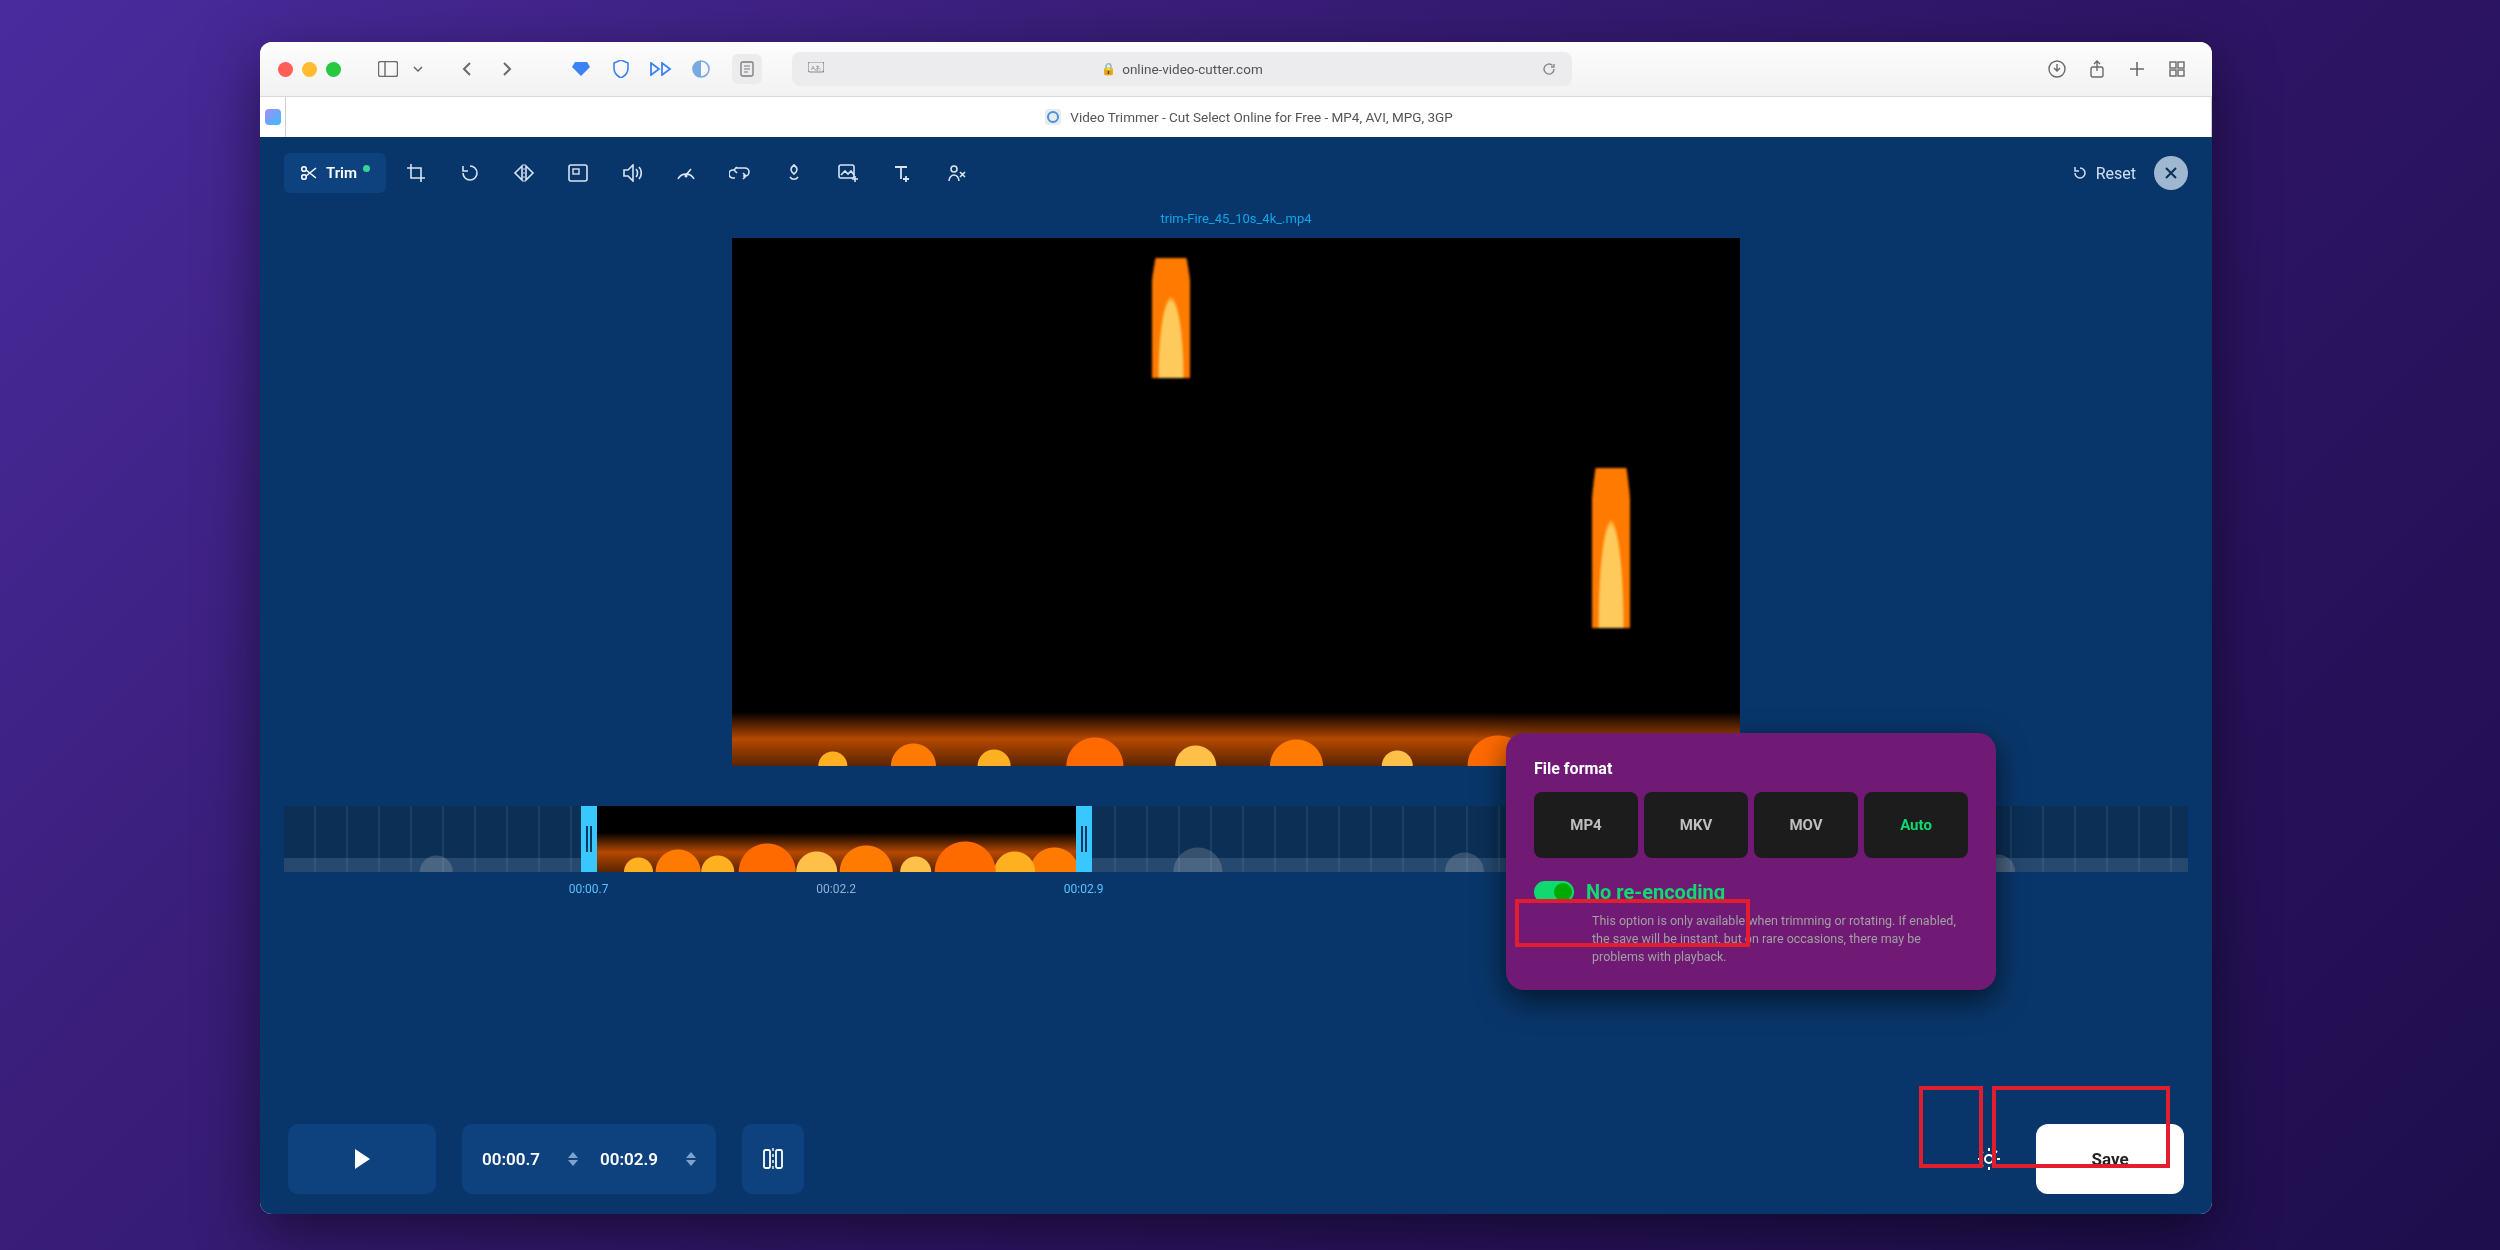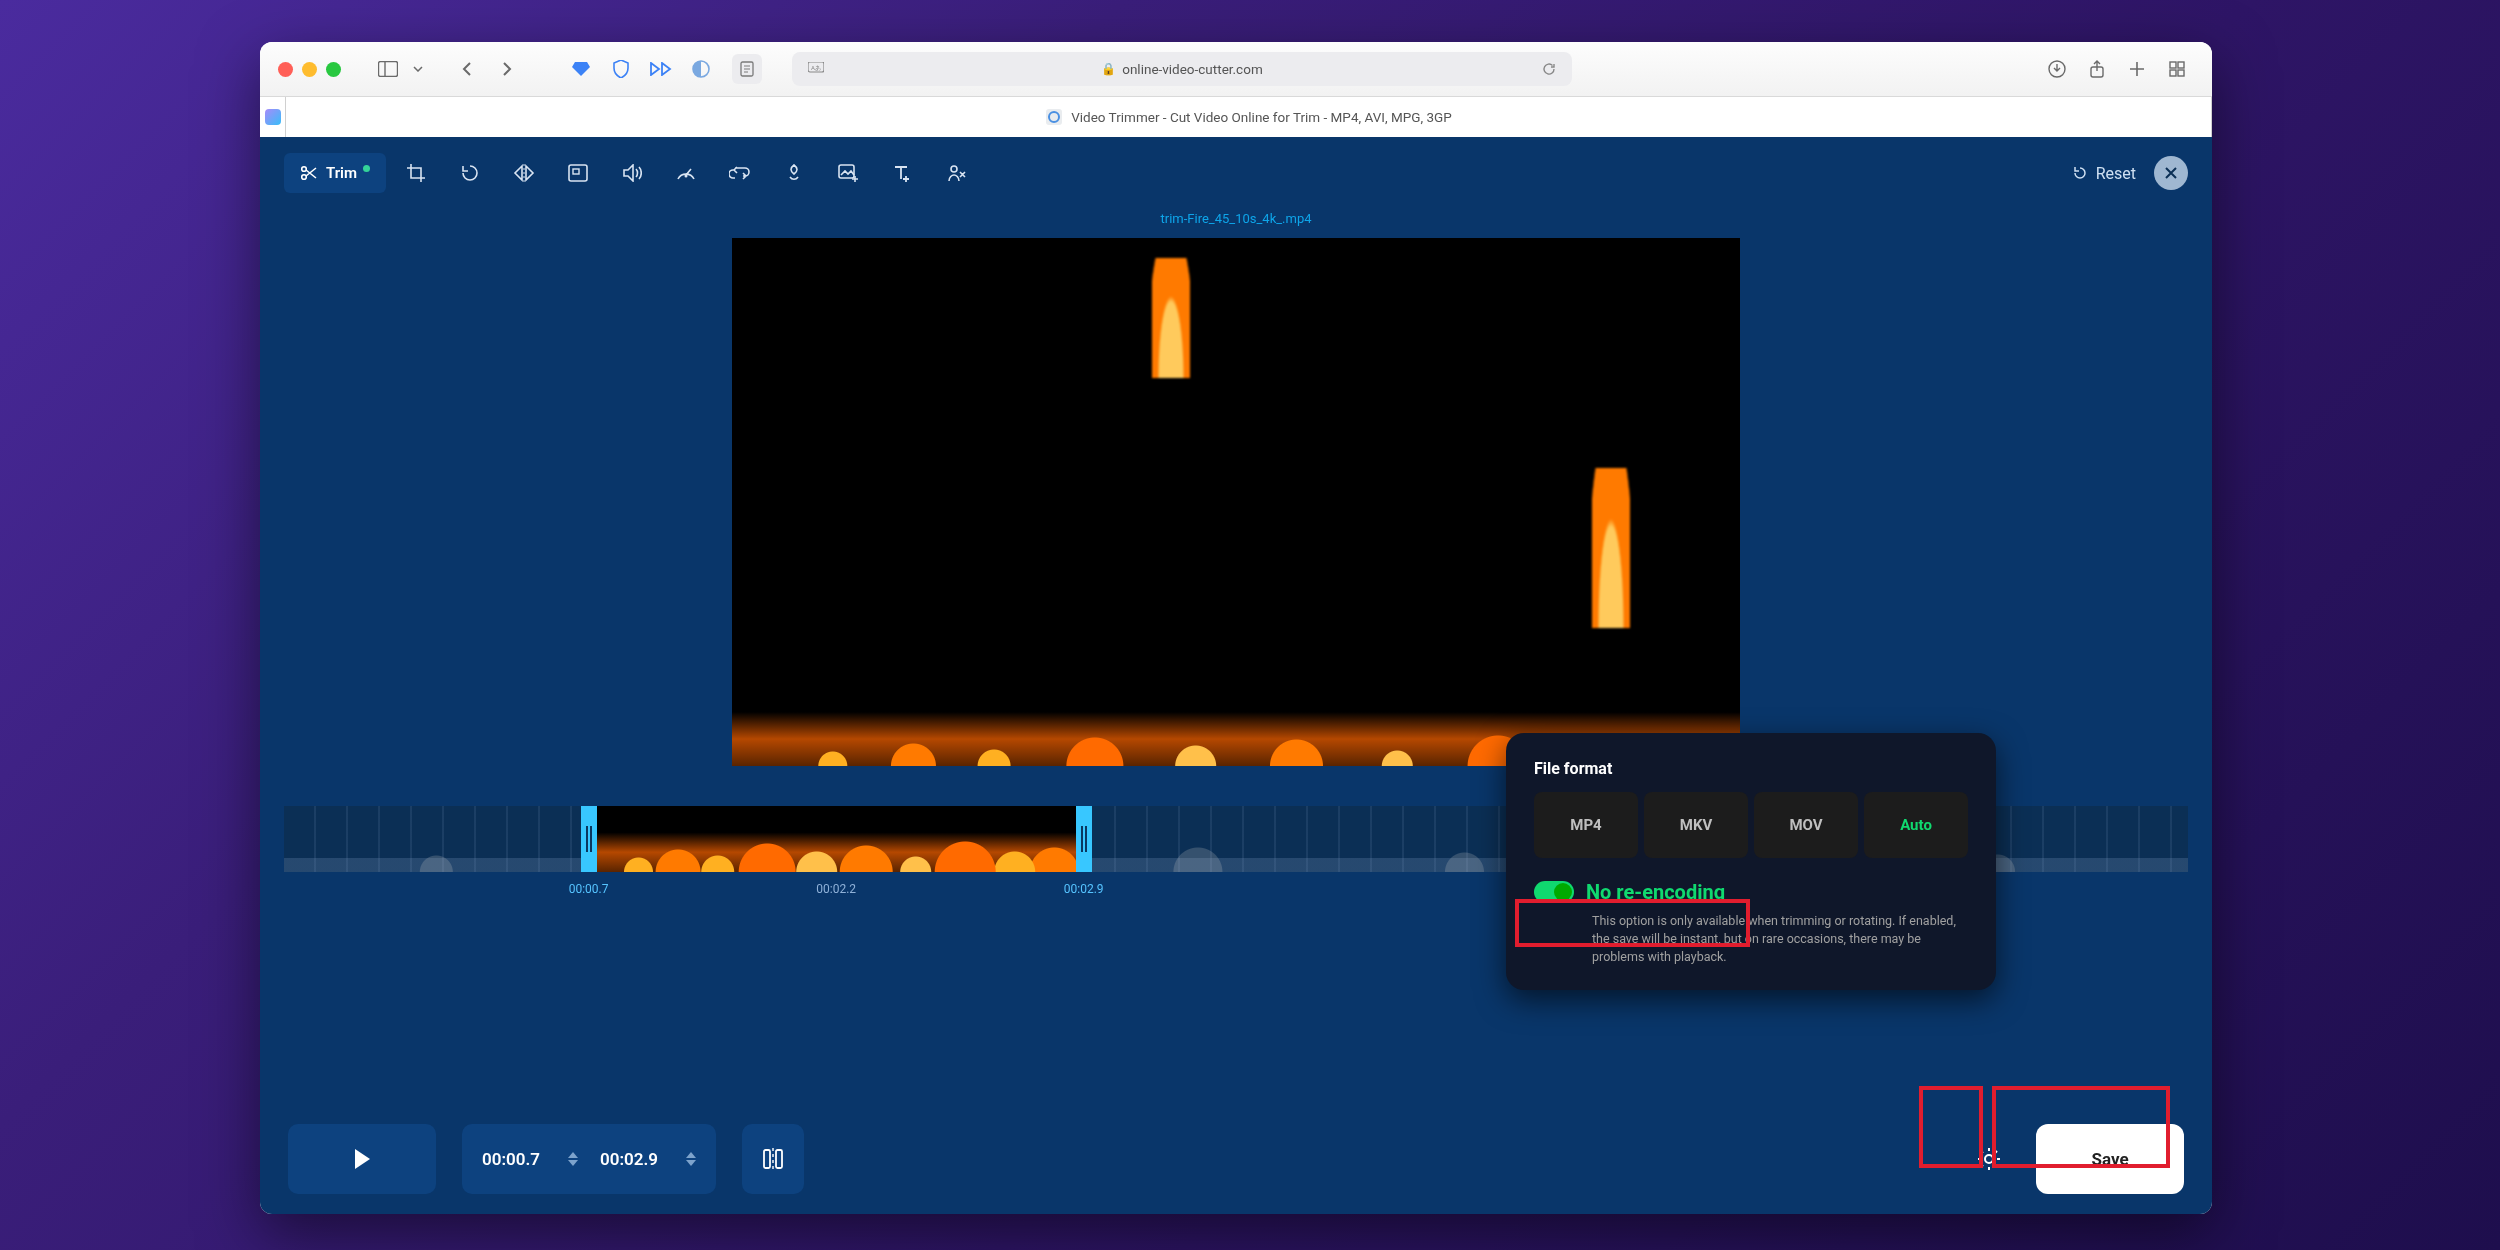--- a/index.html
+++ b/index.html
@@ -117,21 +117,21 @@
   .stepper span{width:0;height:0;border-left:5px solid transparent;border-right:5px solid transparent;cursor:pointer;}
   .stepper .up{border-bottom:6px solid #7da3cc;}
   .stepper .dn{border-top:6px solid #7da3cc;}
   .right-ctrls{margin-left:auto;display:flex;gap:18px;align-items:center;}
   .gear-btn{width:58px;height:54px;border-radius:8px;display:flex;align-items:center;justify-content:center;color:#fff;cursor:pointer;}
   .save-btn{width:148px;height:70px;border-radius:12px;background:#fff;display:flex;
             align-items:center;justify-content:center;font-weight:700;font-size:17px;color:#222;cursor:pointer;}
   
   .annot{position:absolute;border:4px solid #e11d2e;pointer-events:none;}
   
-  .popover{position:absolute;width:490px;background:#0f172a;border-radius:18px;
+  .popover{position:absolute;width:490px;background:#701a75;border-radius:18px;
            padding:26px 28px 24px 28px;color:#fff;box-shadow:0 10px 30px rgba(0,0,0,.6);}
   .pop-title{font-weight:700;font-size:16px;margin-bottom:14px;}
   .fmt-row{display:flex;gap:6px;margin-bottom:22px;}
   .fmt{flex:1;height:66px;background:#1c1c1c;border-radius:8px;display:flex;
        align-items:center;justify-content:center;font-weight:700;color:#bfbfbf;cursor:pointer;font-size:15px;}
   .fmt.active{color:#10d96f;}
   .toggle-row{display:flex;align-items:center;gap:12px;margin-bottom:8px;}
   .toggle{width:40px;height:22px;background:#10d96f;border-radius:11px;position:relative;}
   .toggle::after{content:"";position:absolute;width:18px;height:18px;border-radius:50%;
                  background:#0a0;top:2px;right:2px;}
@@ -255,21 +255,21 @@
     <div class="pin">
         <span></span>
       </div>
     <div class="btab active">
       <span class="ico">
         <svg width="16" height="16" viewBox="0 0 16 16">
             <rect width="16" height="16" rx="3" fill="#e9ecef"></rect>
             <circle cx="8" cy="8" r="5" fill="none" stroke="#4a90e2" stroke-width="2"></circle>
           </svg>
       </span>
-      <span>Video Trimmer - Cut Video Online for Trim - MP4, AVI, MPG, 3GP</span>
+      <span>Video Trimmer - Cut Select Online for Free - MP4, AVI, MPG, 3GP</span>
     </div>
   </div>
 
   <div class="app">
 
     <div class="toolrow">
       <div class="tool grp">
         <svg width="18" height="18" viewBox="0 0 18 18">
             <circle cx="4" cy="5" r="2.3" fill="none" stroke="#fff" stroke-width="1.6"></circle>
             <circle cx="4" cy="13" r="2.3" fill="none" stroke="#fff" stroke-width="1.6"></circle>

